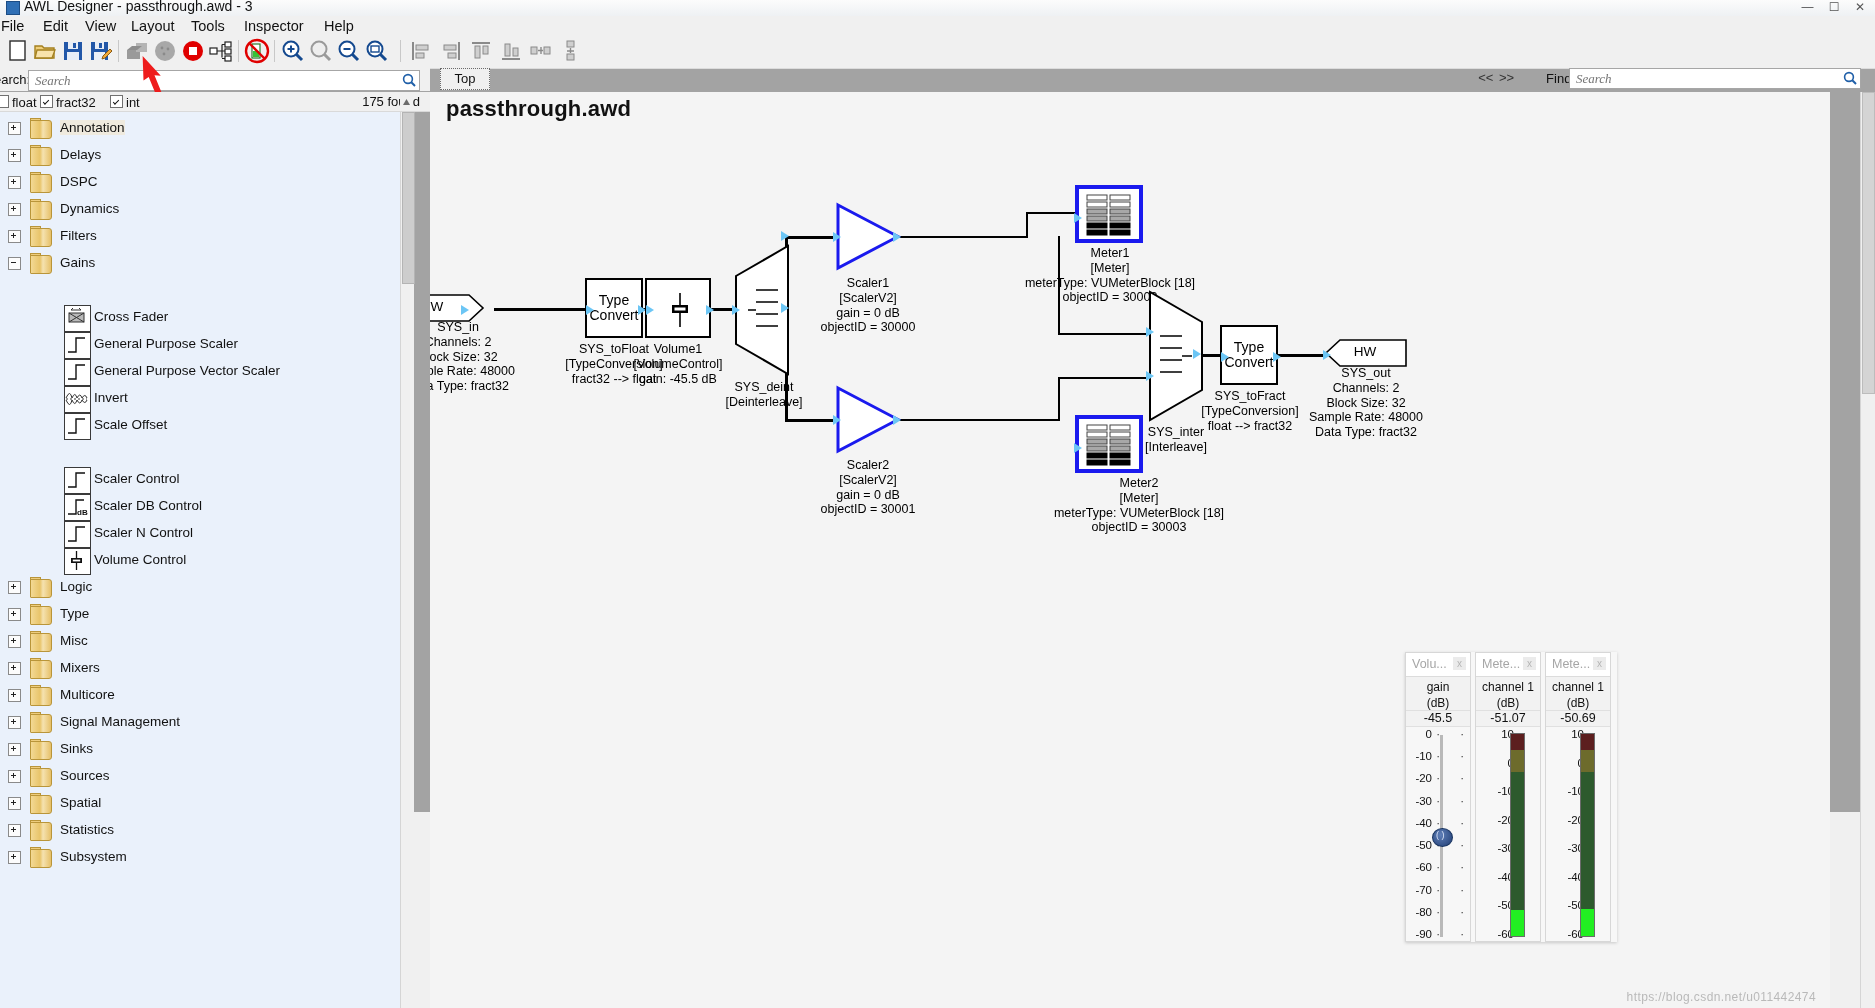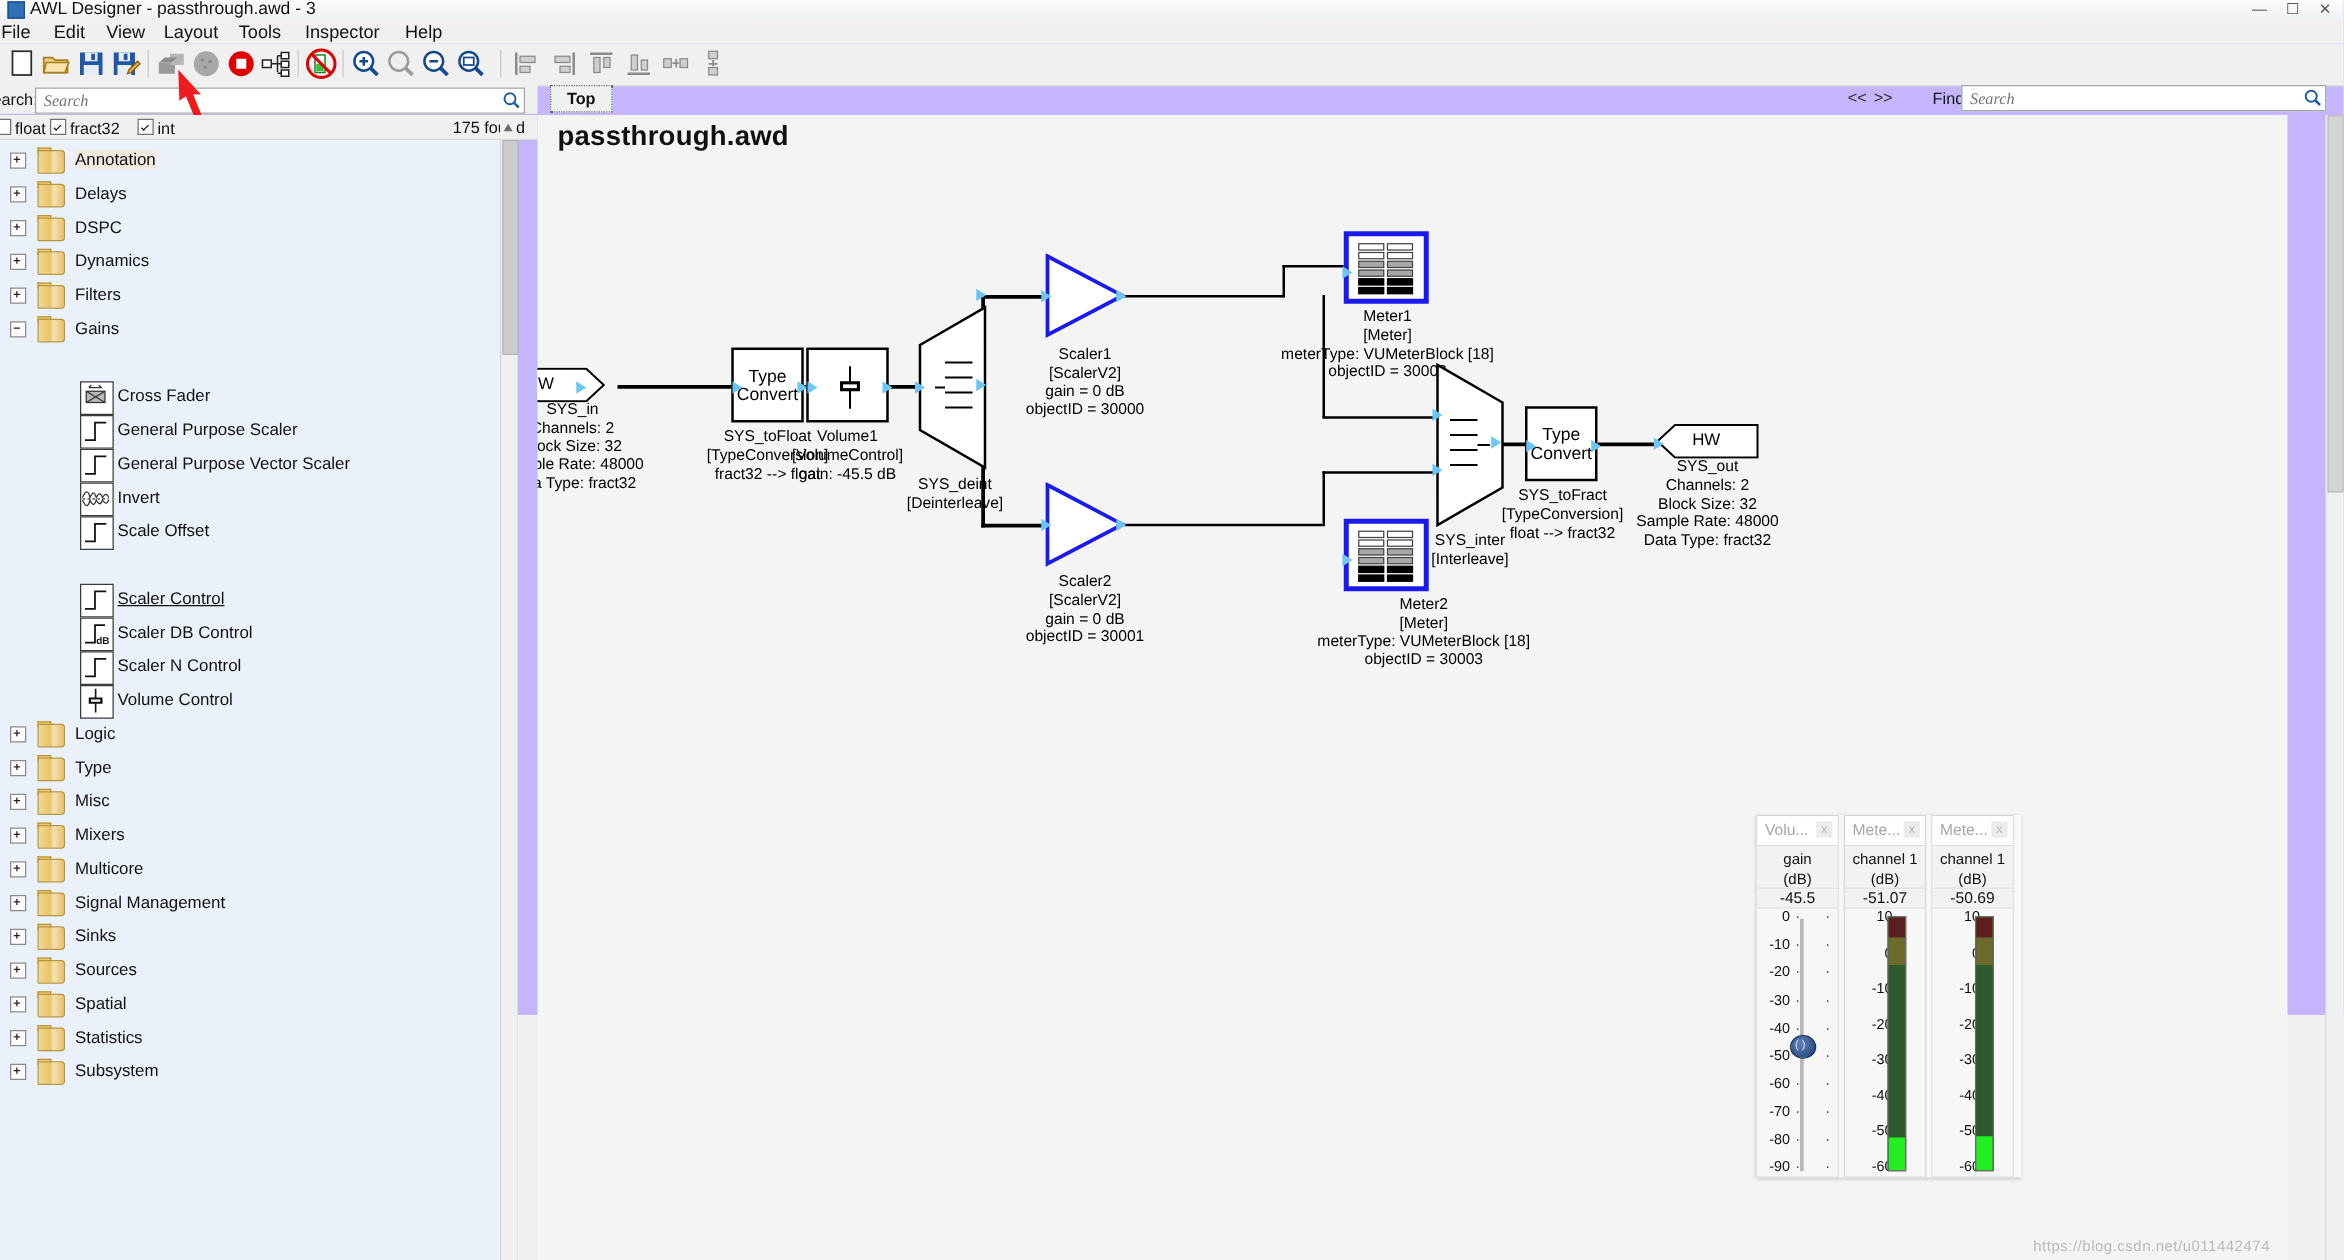--- a/index.html
+++ b/index.html
@@ -1,21 +1,21 @@
 <!DOCTYPE html>
 <html><head>
 <meta charset="utf-8">
 <style>
   html,body{margin:0;padding:0;}
   body{
     width:1875px;height:1008px;overflow:hidden;
     font-family:"Liberation Sans", sans-serif;
     font-size:13px;color:#000;background:#f0f0f0;
   }
-  .app{position:relative;width:1875px;height:812px;background:#c4b5fd;}
+  .app{position:relative;width:1875px;height:812px;background:#a3a3a3;}
 
   
   .titlebar{
     position:absolute;left:0;top:0;width:1875px;height:16px;
     background:linear-gradient(#fcfcfc,#eef1f4);
     border-bottom:1px solid #d5d8dc;
   }
   .titlebar .tb-icon{
     position:absolute;left:6px;top:1px;width:12px;height:12px;
     background:#2f6fb5;border:1px solid #1d4d85;
@@ -106,21 +106,21 @@
 
   .tscroll{
     position:absolute;left:400px;top:112px;width:13px;height:896px;background:#f0f0f0;border-left:1px solid #d5d5d5;
   }
   .tscroll .thumb{position:absolute;left:1px;top:0px;width:11px;height:170px;background:#cdcdcd;border:1px solid #b4b4b4;}
 
   
   .topbtn{
     position:absolute;left:440px;top:68px;width:48px;height:20px;
     background:#f0f0f0;border:1px dotted #6b6b6b;
-    font-size:13px;color:#111;text-align:center;line-height:20px;font-weight:bold;
+    font-size:13px;color:#111;text-align:center;line-height:20px;
   }
   .navbtns{position:absolute;right:360px;top:69px;font-size:13px;color:#555;}
   .navbtn{display:inline-block;width:17px;height:18px;text-align:center;line-height:18px;color:#333;}
   .findlbl{position:absolute;right:300px;top:71px;font-size:13px;color:#111;}
   .findbox{
     position:absolute;right:14px;top:68px;width:290px;height:19px;background:#fff;border:1px solid #a6a6a6;
   }
   .findbox input{
     position:absolute;left:4px;top:1px;width:255px;height:15px;border:none;outline:none;
     font-family:"Liberation Serif",serif;font-style:italic;font-size:13px;color:#9a9a9a;background:transparent;
@@ -495,21 +495,21 @@
       <div class="trow" style="top: 297px;">
         <div class="blkicon" style="left: 64px;"><svg width="23" height="23" viewBox="0 0 23 23">
             <path d="M3 19 L11 19 L11 5 L20 5" stroke="#111" fill="none" stroke-width="1.4"></path>
           </svg></div>
         <div class="tlabel" style="left: 94px;">Scale Offset</div>
       </div>
       <div class="trow" style="top: 351px;">
         <div class="blkicon" style="left: 64px;"><svg width="23" height="23" viewBox="0 0 23 23">
             <path d="M3 19 L11 19 L11 5 L20 5" stroke="#111" fill="none" stroke-width="1.4"></path>
           </svg></div>
-        <div class="tlabel" style="left: 94px; text-decoration: underline;">Scaler Control</div>
+        <div class="tlabel" style="left: 94px;">Scaler Control</div>
       </div>
       <div class="trow" style="top: 378px;">
         <div class="blkicon" style="left: 64px;"><svg width="23" height="23" viewBox="0 0 23 23">
             <path d="M3 19 L11 19 L11 5 L19 5" stroke="#111" fill="none" stroke-width="1.4"></path>
             <text x="12" y="20" font-size="8" font-family="sans-serif" font-weight="bold" fill="#111">dB</text>
           </svg></div>
         <div class="tlabel" style="left: 94px;">Scaler DB Control</div>
       </div>
       <div class="trow" style="top: 405px;">
         <div class="blkicon" style="left: 64px;"><svg width="23" height="23" viewBox="0 0 23 23">

